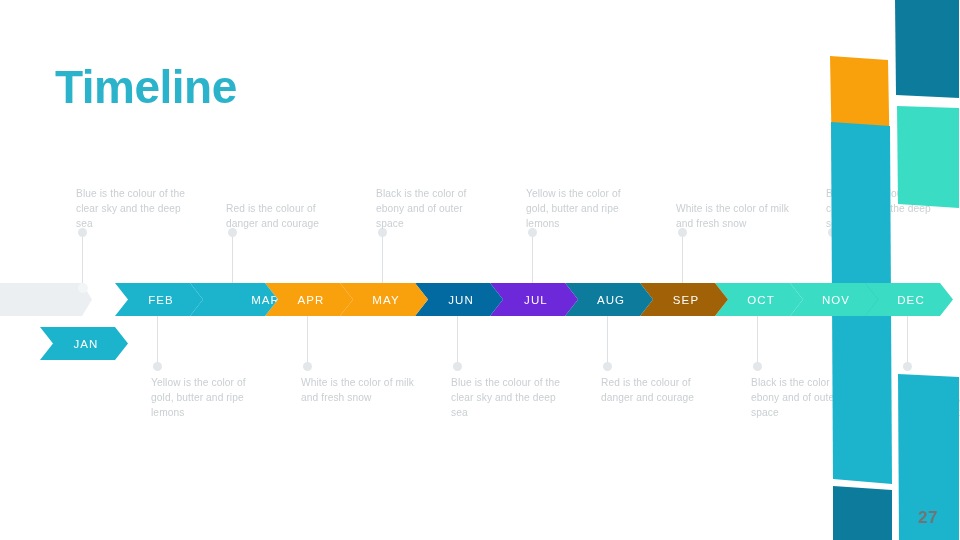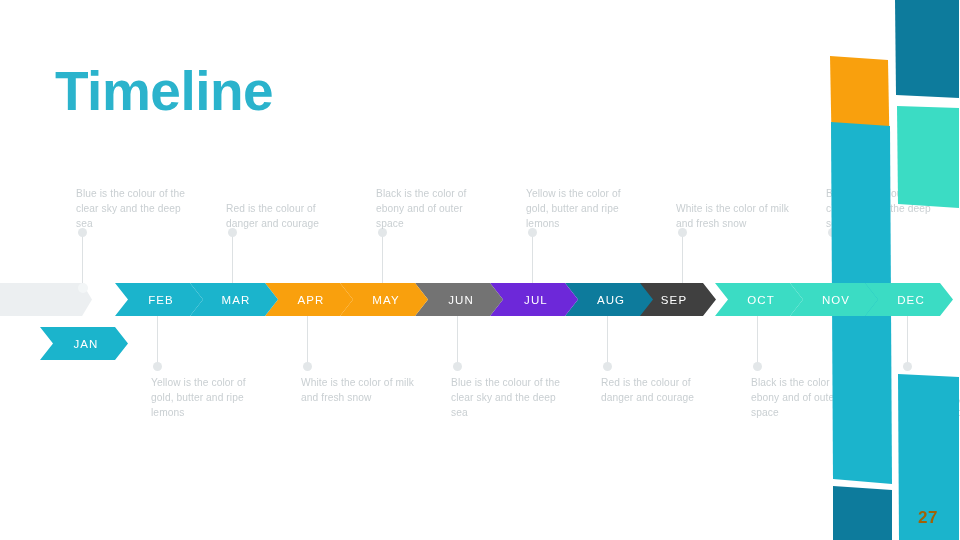--- a/index.html
+++ b/index.html
@@ -22,21 +22,21 @@
     height: 540px;
     background: #ffffff;
     overflow: hidden;
   }
 
   
   #page-title {
     position: absolute;
     left: 55px;
     top: 64px;
-    font-size: 55px;
+    font-size: 46px;
     font-weight: bold;
     letter-spacing: -0.5px;
     color: #2BB3CC;
     line-height: 1;
     white-space: nowrap;
   }
 
   
   #timeline {
     position: absolute;
@@ -136,21 +136,21 @@
     top: 0;
     width: 140px;
     height: 540px;
     overflow: hidden;
   }
 
   #page-number {
     position: absolute;
     right: 22px;
     bottom: 12px;
-    color: #a16207;
+    color: #737373;
     font-size: 17px;
     font-weight: bold;
     letter-spacing: 0.5px;
   }
 </style>
 </head>
 <body>
 
 <div id="slide">
 
@@ -160,39 +160,39 @@
     <div id="lead-in" style="background: rgb(236, 239, 241);"></div>
     <div id="lead-in-tip" style="background: rgb(236, 239, 241);"></div>
 
     <div class="chev-row" id="chev-row">
         <div class="chev" style="left: 0px; width: 88px; background: rgb(27, 180, 204); z-index: 40; margin-top: 44px;">
           <span class="chev-label">JAN</span>
         </div>
         <div class="chev" style="left: 75px; width: 88px; background: rgb(27, 180, 204); z-index: 39;">
           <span class="chev-label">FEB</span>
         </div>
-        <div class="chev" style="left: 150px; width: 88px; background: rgb(27, 180, 204); z-index: 38;">
+        <div class="chev" style="left: 150px; width: 88px; background: rgb(27, 180, 204); z-index: 38; justify-content: flex-end;">
           <span class="chev-label">MAR</span>
         </div>
         <div class="chev" style="left: 225px; width: 88px; background: rgb(249, 160, 13); z-index: 37;">
           <span class="chev-label">APR</span>
         </div>
         <div class="chev" style="left: 300px; width: 88px; background: rgb(249, 160, 13); z-index: 36;">
           <span class="chev-label">MAY</span>
         </div>
-        <div class="chev" style="left: 375px; width: 88px; background: #737373; z-index: 35;">
+        <div class="chev" style="left: 375px; width: 88px; background: #0369a1; z-index: 35;">
           <span class="chev-label">JUN</span>
         </div>
         <div class="chev" style="left: 450px; width: 88px; background: #6d28d9; z-index: 34;">
           <span class="chev-label">JUL</span>
         </div>
         <div class="chev" style="left: 525px; width: 88px; background: rgb(13, 123, 156); z-index: 33;">
           <span class="chev-label">AUG</span>
         </div>
-        <div class="chev" style="left: 588px; width: 88px; background: #404040; z-index: 32;">
+        <div class="chev" style="left: 600px; width: 88px; background: #a16207; z-index: 32;">
           <span class="chev-label">SEP</span>
         </div>
         <div class="chev" style="left: 675px; width: 88px; background: rgb(59, 220, 196); z-index: 31;">
           <span class="chev-label">OCT</span>
         </div>
         <div class="chev" style="left: 750px; width: 88px; background: rgb(59, 220, 196); z-index: 30;">
           <span class="chev-label">NOV</span>
         </div>
         <div class="chev" style="left: 825px; width: 88px; background: rgb(59, 220, 196); z-index: 29;">
           <span class="chev-label">DEC</span>

